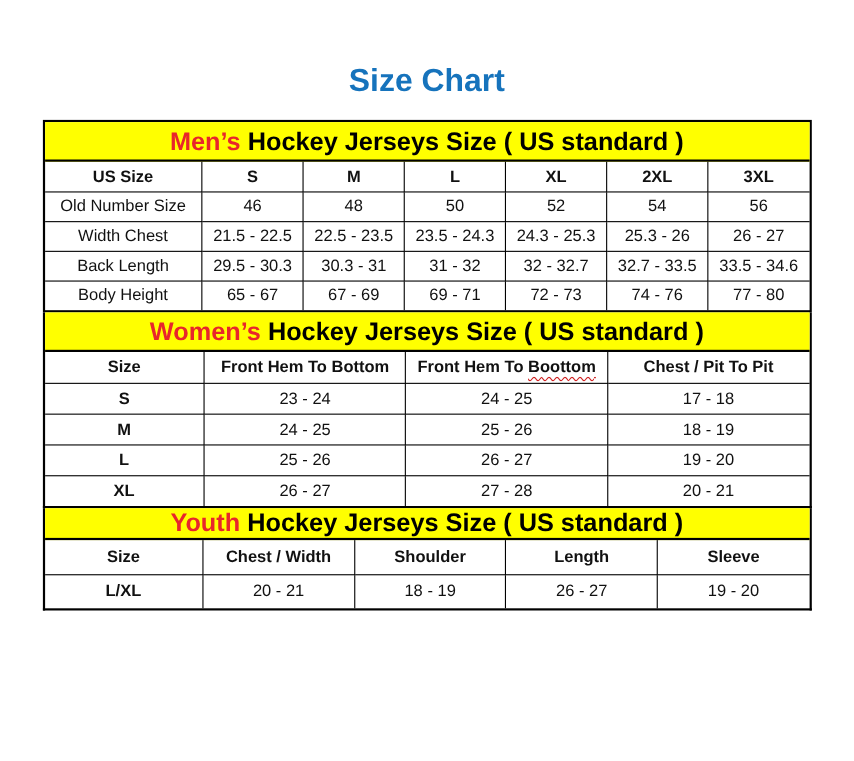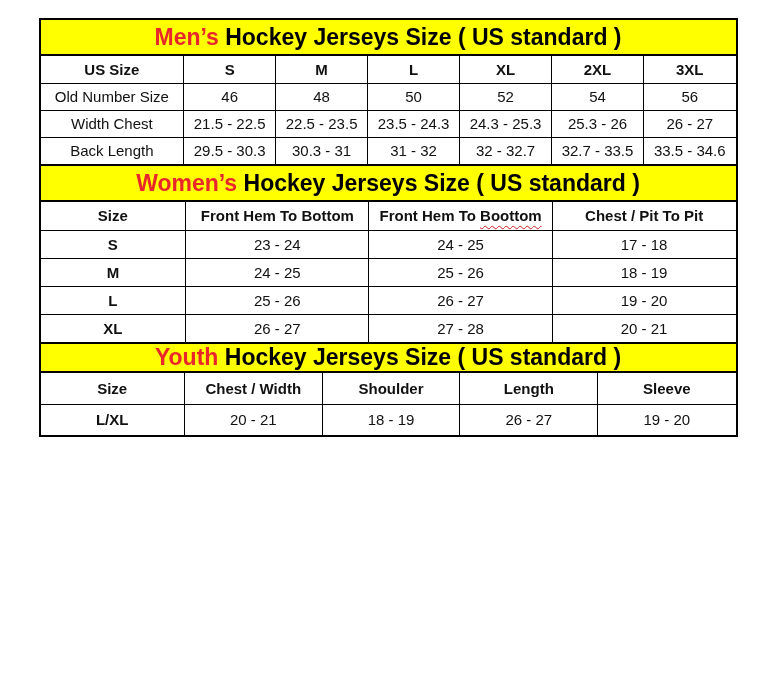--- a/index.html
+++ b/index.html
@@ -55,20 +55,21 @@
     text-decoration-style:wavy;
     text-decoration-color:#cf2020;
     text-decoration-thickness:1px;
     text-underline-offset:4px;
   }
 </style>
 </head>
 <body>
 
 <main>
+  <h1 class="page-title">Size Chart</h1>
   <div class="tables-wrap">
       <div class="section sec-mens">
         <div class="band">
           <span class="accent">Men’s</span>
           <span class="rest"> Hockey Jerseys Size ( US standard )</span>
         </div>
         <table>
           <colgroup>
             <col style="width: 20.6%;">
             <col style="width: 13.2333%;">
@@ -109,20 +110,29 @@
               <td class="value">26 - 27</td>
             </tr>
             <tr>
               <td class="row-label">Back Length</td>
               <td class="value">29.5 - 30.3</td>
               <td class="value">30.3 - 31</td>
               <td class="value">31 - 32</td>
               <td class="value">32 - 32.7</td>
               <td class="value">32.7 - 33.5</td>
               <td class="value">33.5 - 34.6</td>
+            </tr>
+            <tr>
+              <td class="row-label">Body Height</td>
+              <td class="value">65 - 67</td>
+              <td class="value">67 - 69</td>
+              <td class="value">69 - 71</td>
+              <td class="value">72 - 73</td>
+              <td class="value">74 - 76</td>
+              <td class="value">77 - 80</td>
             </tr>
           </tbody>
         </table>
       </div>
       <div class="section sec-womens">
         <div class="band">
           <span class="accent">Women’s</span>
           <span class="rest"> Hockey Jerseys Size ( US standard )</span>
         </div>
         <table>

